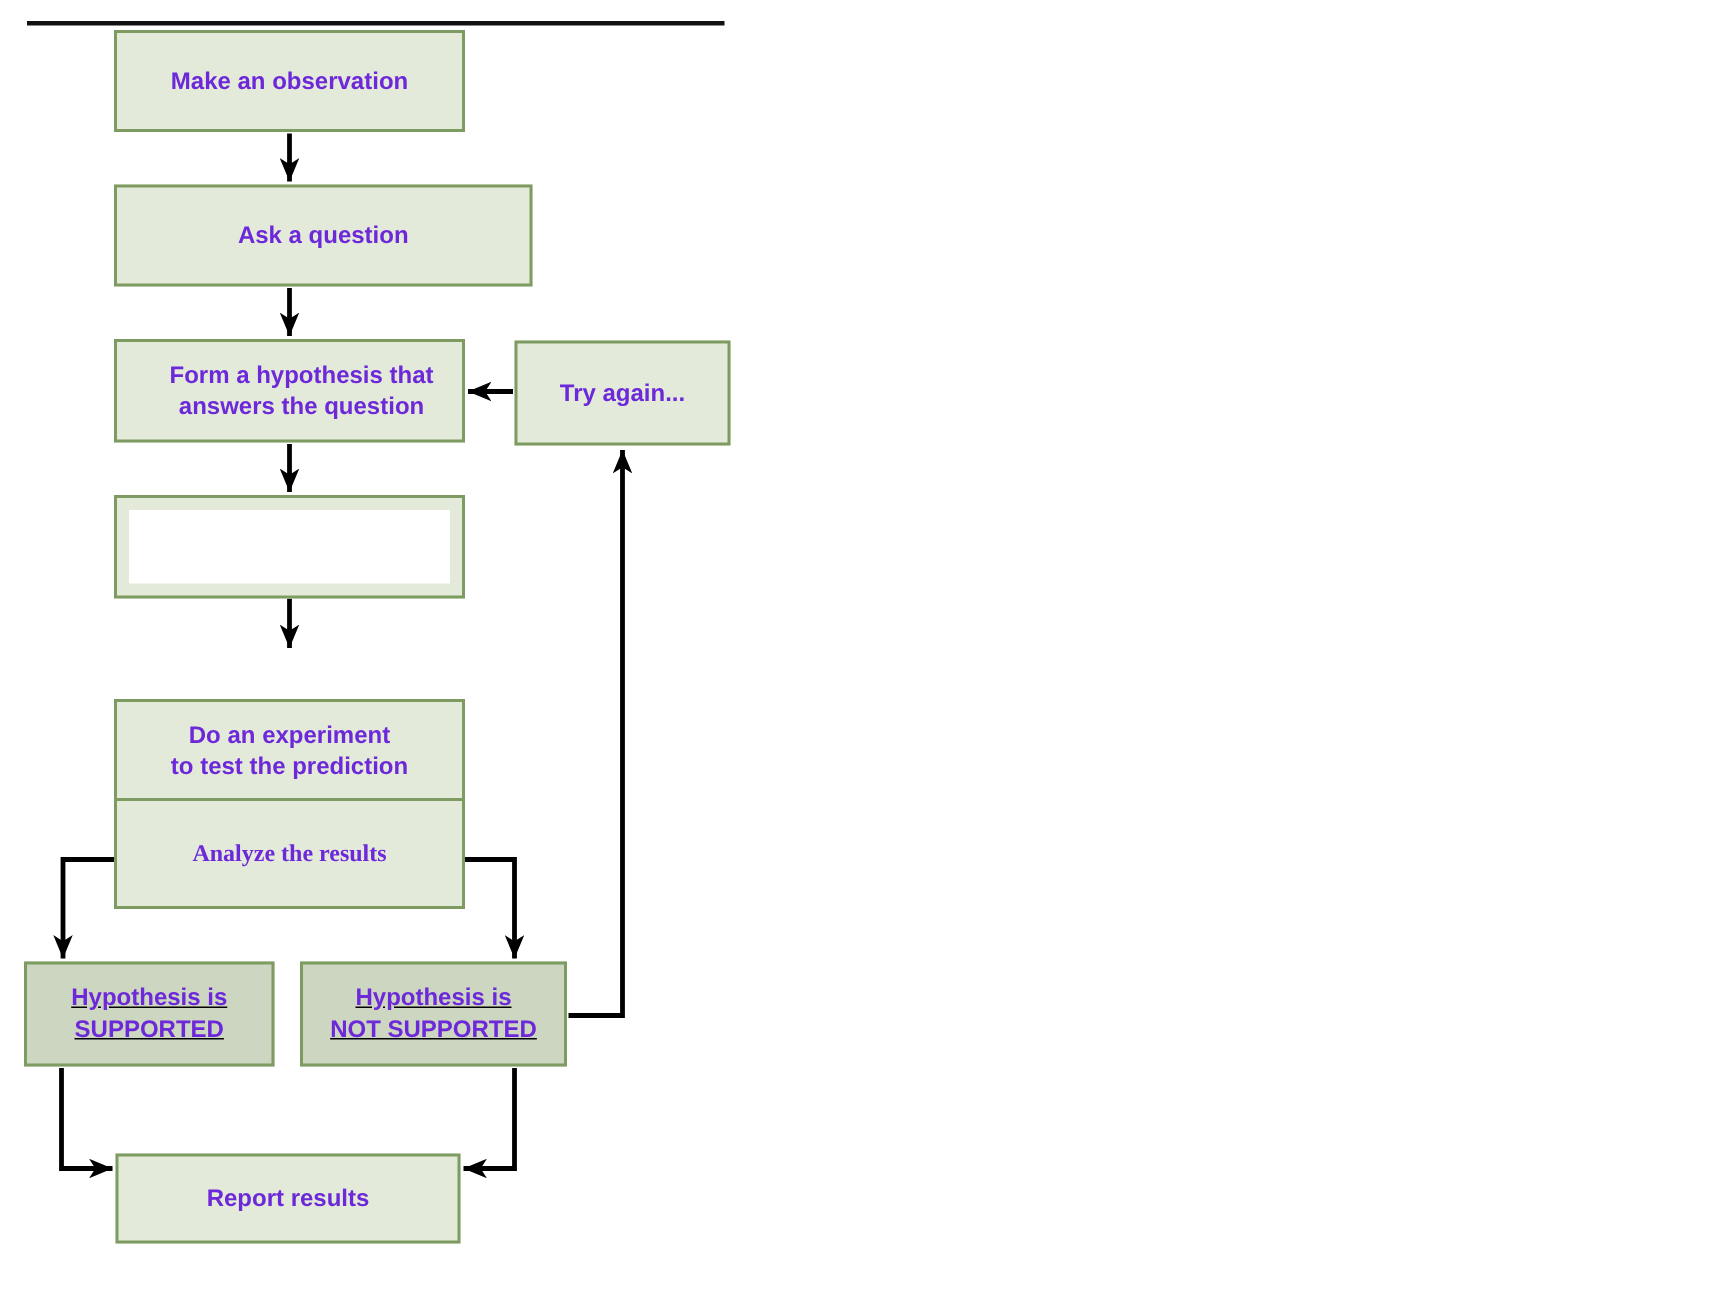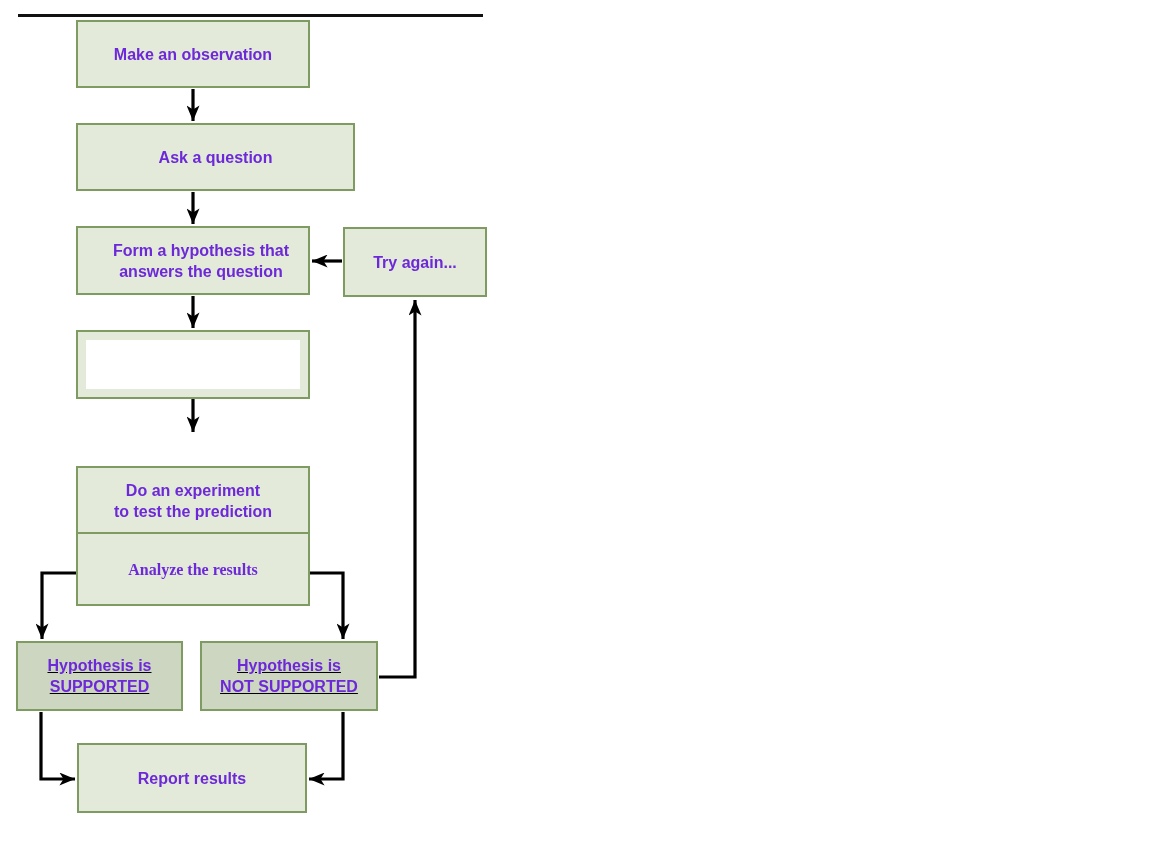--- a/index.html
+++ b/index.html
@@ -121,21 +121,21 @@
   <div class="box dark" style="left:16px; top:641px; width:167px; height:70px;">
     <span>Hypothesis is
 SUPPORTED</span>
   </div>
 
   <div class="box dark" style="left:200px; top:641px; width:178px; height:70px;">
     <span>Hypothesis is
 NOT SUPPORTED</span>
   </div>
 
-  <div class="box" style="left:77px; top:743px; width:230px; height:70px;">
+  <div class="box" style="left:77px; top:769px; width:230px; height:60px;">
     <span>Report results</span>
   </div>
 
   <div class="box" style="left:343px; top:227px; width:144px; height:70px;text-align:right;">
     <span>Try again...</span>
   </div>
 
 </div>
 
 </body></html>

